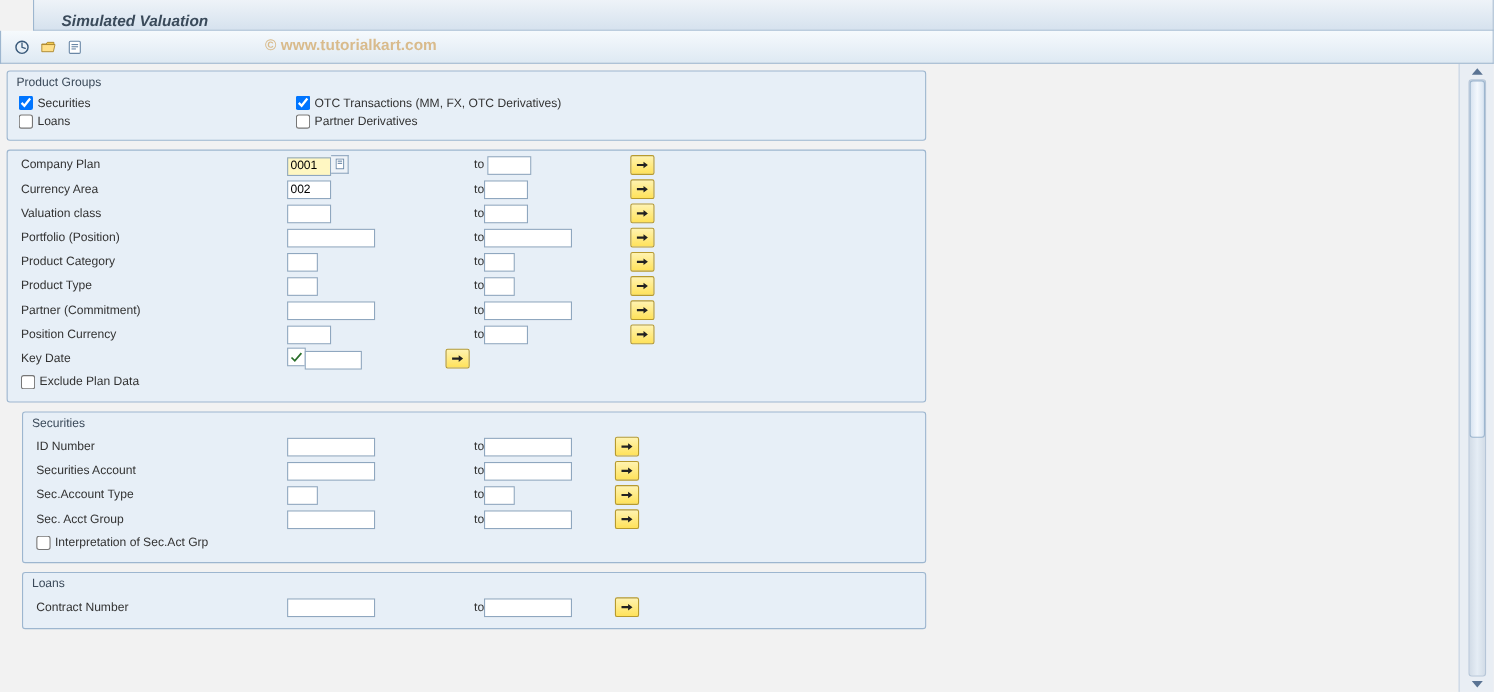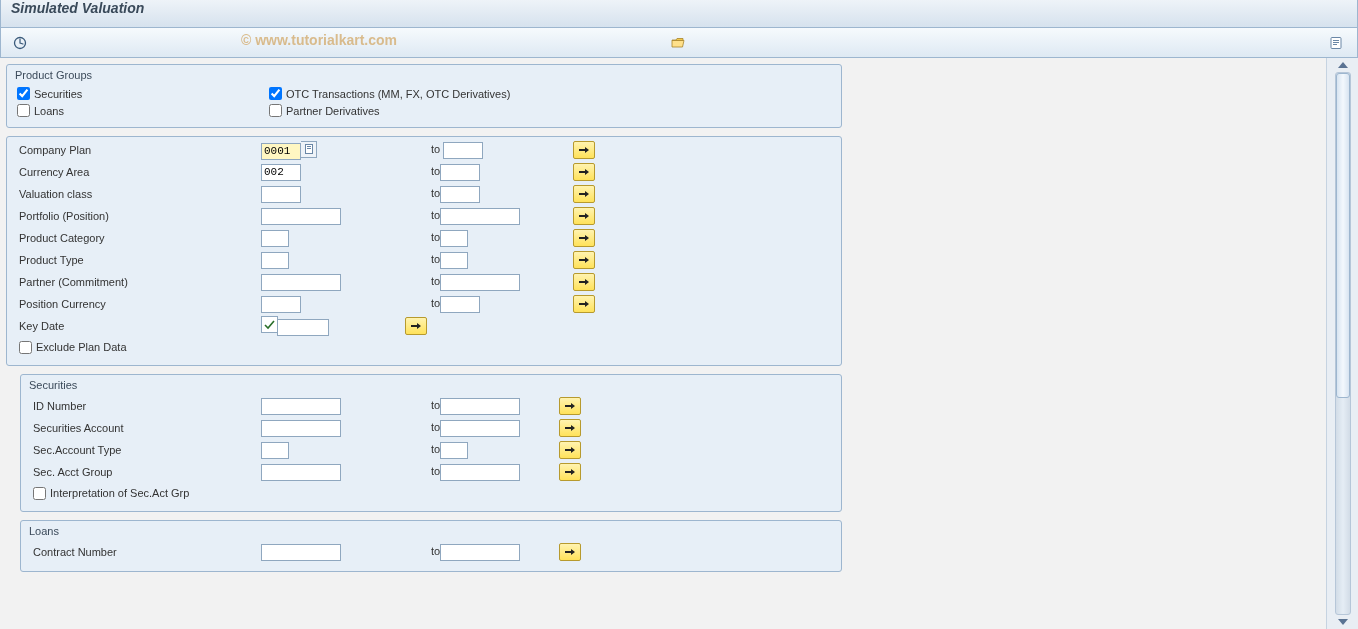--- a/index.html
+++ b/index.html
@@ -1,19 +1,19 @@
 <!DOCTYPE html>
 <html><head>
 <meta charset="utf-8">
 <style>
   * { box-sizing: border-box; margin: 0; padding: 0; }
   html, body { width: 1358px; height: 629px; font-family: Arial, sans-serif; font-size: 11px; color: #333; background: #f2f2f2; overflow: hidden; }
-  .title-bar { height: 28px; background: linear-gradient(to bottom, #eef3f8, #d6e2ee); border: 1px solid #9db6cf; border-top: none; display: flex; align-items: flex-start; padding: 0 10px; }
+  .title-bar { height: 28px; background: linear-gradient(to bottom, #eef3f8, #d6e2ee); border: 1px solid #9db6cf; border-top: none; display: flex; align-items: flex-end; padding: 0 25px; margin-left: 30px; }
   .title-text { font-size: 14px; font-weight: bold; font-style: italic; color: #3a4a5a; }
-  .toolbar { height: 30px; background: linear-gradient(to bottom, #f6fafd, #dee9f3); border: 1px solid #9db6cf; border-top: none; display: flex; align-items: center; padding: 12px 8px; position: relative; justify-content: space-between; }
+  .toolbar { height: 30px; background: linear-gradient(to bottom, #f6fafd, #dee9f3); border: 1px solid #9db6cf; border-top: none; display: flex; align-items: center; padding: 12px 8px; position: relative; }
   .tb-btn { width: 22px; height: 22px; border: 1px solid transparent; display:inline-flex; align-items:center; justify-content:center; margin-right: 2px; border-radius:2px; cursor:pointer; }
   .watermark { position: absolute; left: 240px; top: 4px; color: #d6b27a; font-size: 14px; font-weight: bold; opacity: .85; pointer-events: none; }
   .body-area { display: flex; height: calc(629px - 58px); }
   .content { width: 1326px; overflow-y: auto; padding: 6px 0 6px 6px; background: #f2f2f2; }
   .right-gutter { width: 32px; background: #e9eef4; border-left: 1px solid #c6d3e1; display:flex; flex-direction:column; align-items:center; justify-content:space-between; padding:4px 0; }
   .vscroll-track { width: 16px; flex:1; background: linear-gradient(to right,#d2dce7,#e5edf5,#d2dce7); border:1px solid #b6c6d8; border-radius:3px; margin:4px 0; position:relative; }
   .vscroll-thumb { position:absolute; top:0; left:0; right:0; height:60%; background: linear-gradient(to right,#d8e4f1,#f3f8fd,#d8e4f1); border:1px solid #9db6cf; border-radius:3px; }
   .arrow { width:0;height:0;border-left:5px solid transparent;border-right:5px solid transparent; }
   .arrow.up { border-bottom:6px solid #5a7393; }
   .arrow.down { border-top:6px solid #5a7393; }
@@ -24,21 +24,21 @@
   .group-body { padding: 2px 10px; }
 
   .cb-row { display:flex; padding:2px 0; }
   .cb-item { display:inline-flex; align-items:center; }
   .cb-item.col1 { width: 252px; }
   .cb-item input[type=checkbox] { margin-right:4px; width:13px; height:13px; }
   .cb-item label { cursor:default; }
 
   .row { display:flex; align-items:center; height:22px; }
   .label { width: 228px; padding-left:2px; color:#333; }
-  .fld, .fld input { font-family: Liberation Mono, monospace; font-size: 11px; }
+  .fld, .fld input { font-family: Liberation Sans, sans-serif; font-size: 11px; }
   .fld { display:inline-block; }
   .fld input { height: 17px; border:1px solid #8fa7bf; background:#fff; padding:0 2px; }
   .fld input.highlight { background:#fff7c2; text-align:left; }
   .fld input.req {  }
   .f4 { display:inline-flex; align-items:center; justify-content:center; width:16px; height:17px; border:1px solid #8fa7bf; border-left:none; background:#eef3f8; cursor:pointer; }
   .f4 svg { display:block; }
   .to-lbl { width: 40px; padding-left: 26px; }
   .to-col { position:absolute; left:388px; }
   .from-col { position:absolute; left:244px; }
   .more-col { position:absolute; left:556px; }

